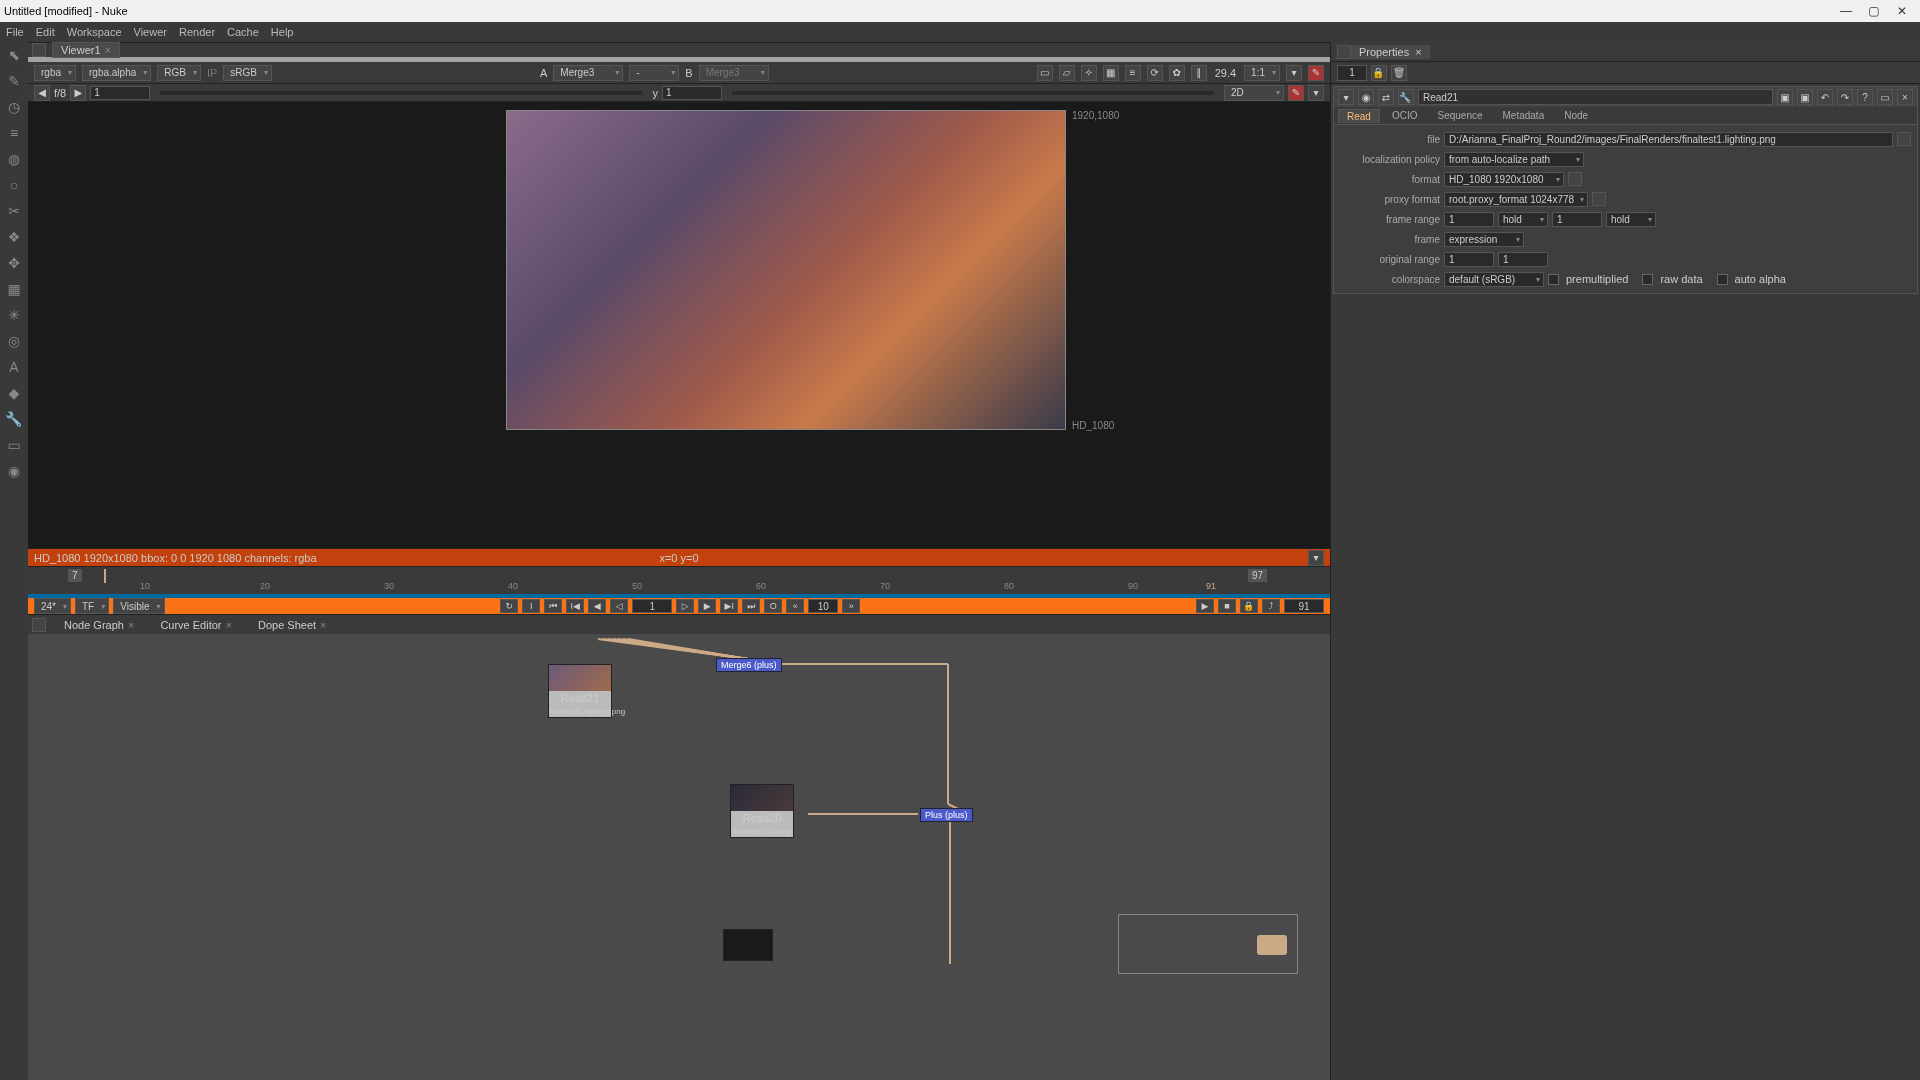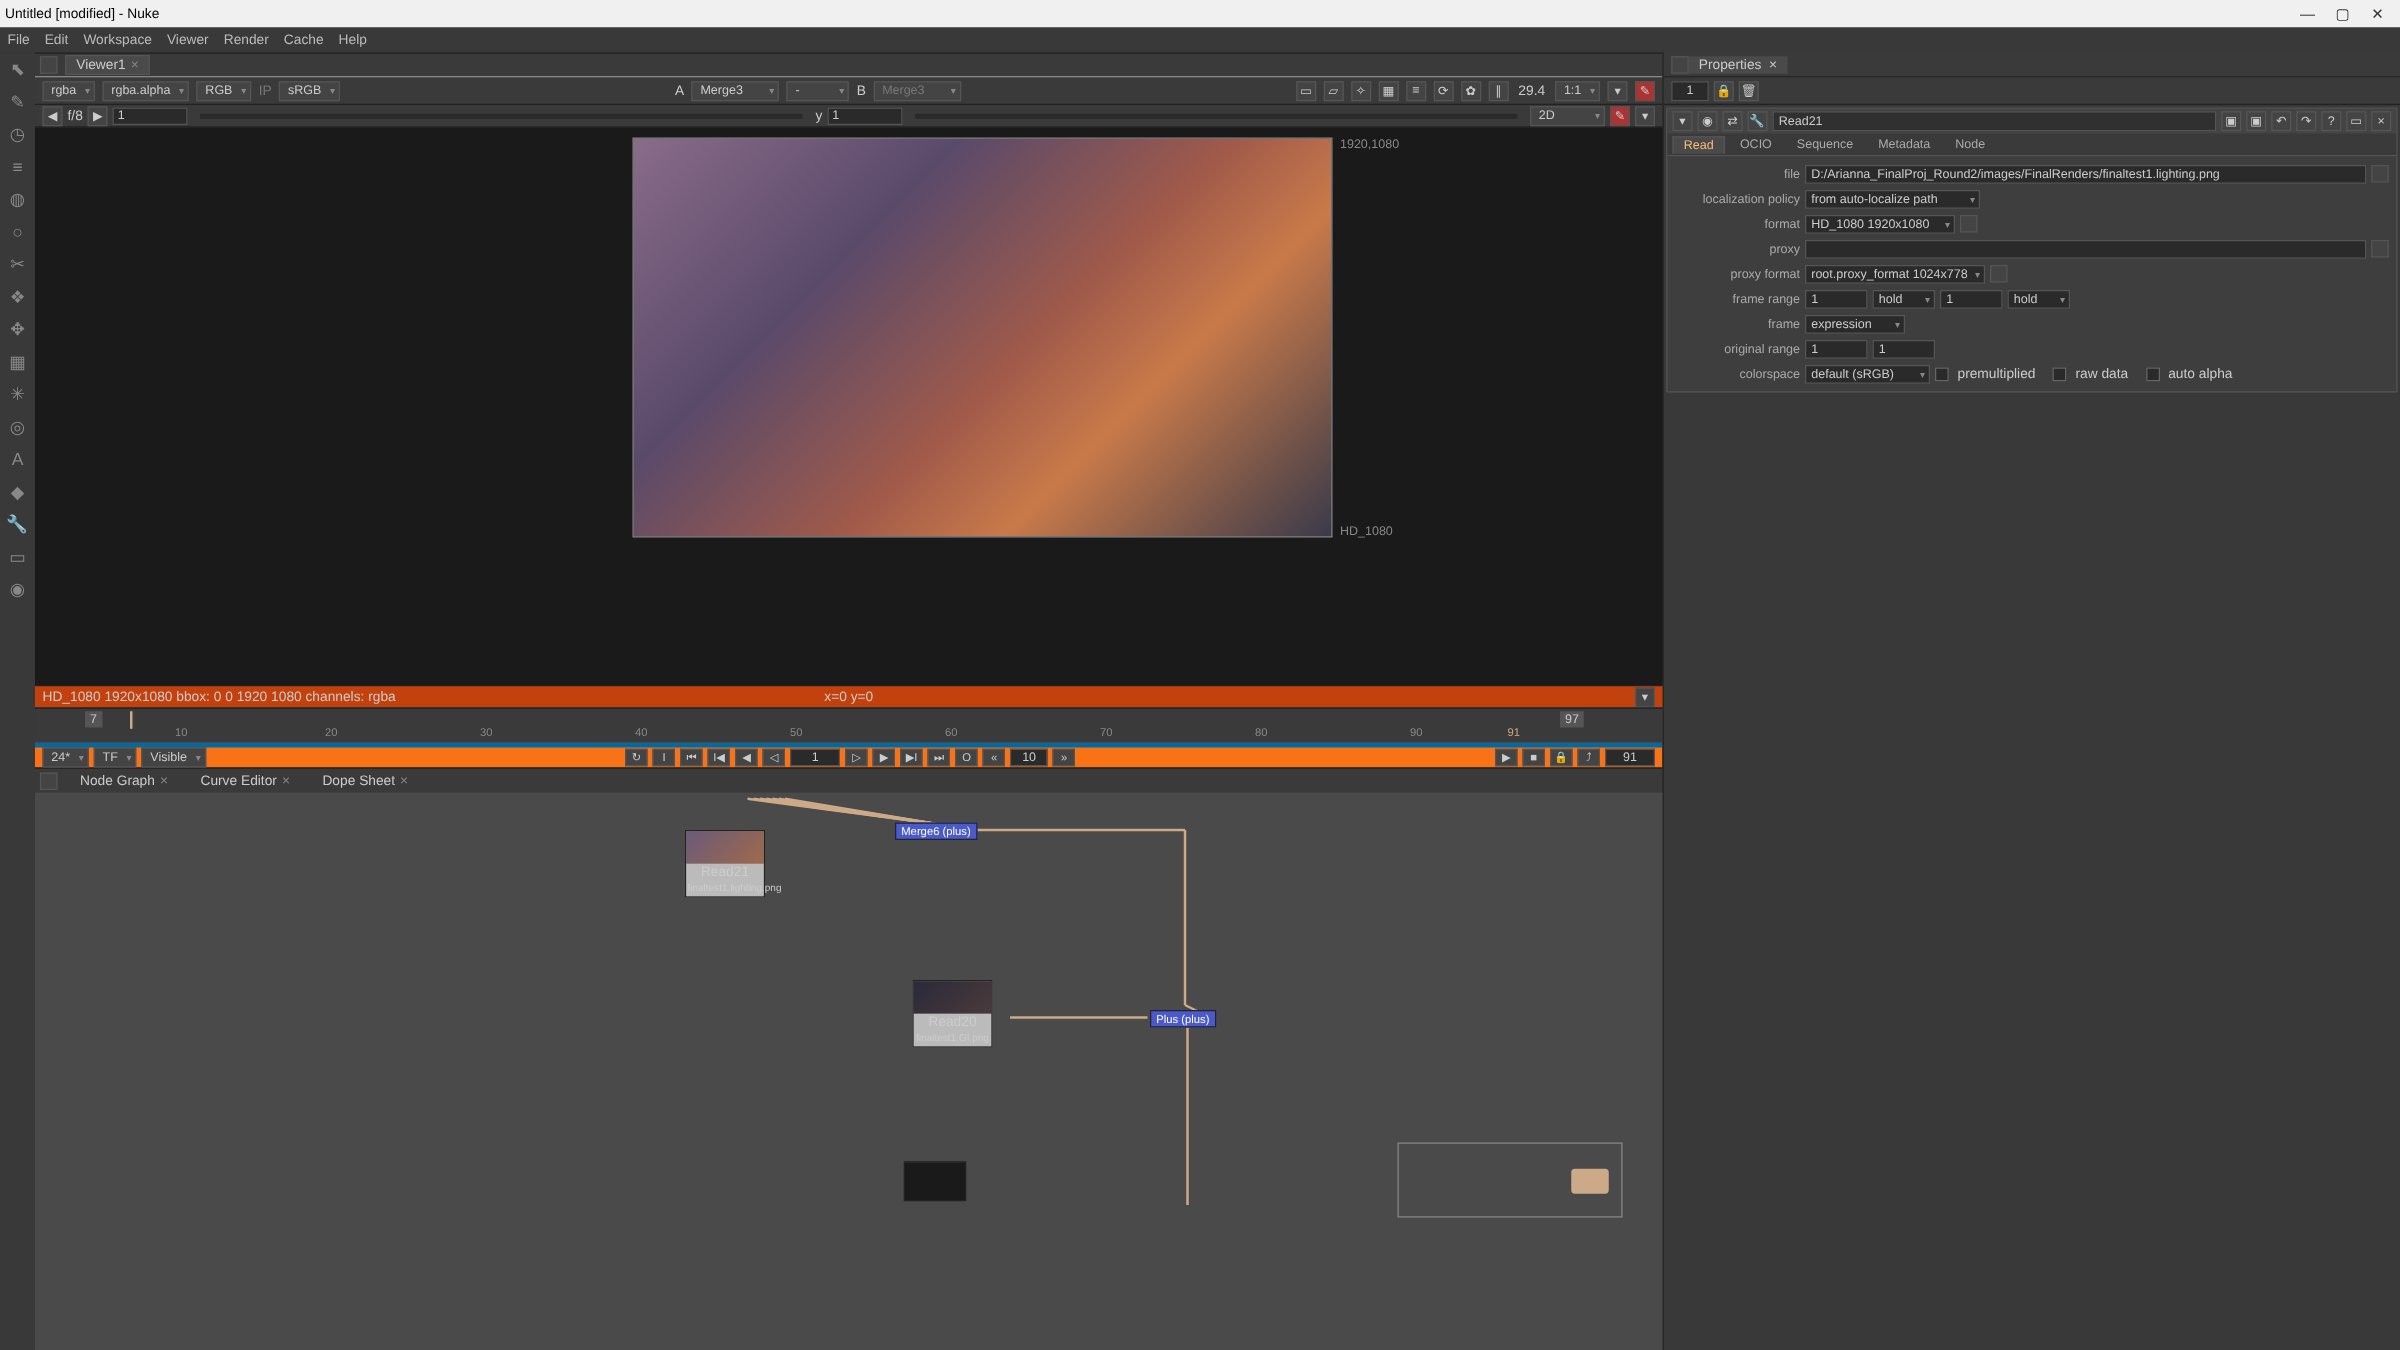--- a/index.html
+++ b/index.html
@@ -6,21 +6,21 @@
 body { background:#323232; overflow:hidden; width:1920px; height:1080px; }
 .titlebar { height:22px; background:#f0f0f0; display:flex; align-items:center; padding:0 4px; }
 .titlebar .title { color:#000; flex:1; font-size:11px; }
 .titlebar .winbtn { width:28px; height:18px; display:flex; align-items:center; justify-content:center; color:#333; font-size:12px; }
 .menubar { height:20px; background:#393939; display:flex; align-items:center; padding:0 6px; gap:12px; }
 .menubar span { color:#bbb; font-size:11px; }
 .main { display:flex; height:calc(100% - 42px); }
 .toolstrip { width:28px; background:#393939; display:flex; flex-direction:column; align-items:center; padding-top:4px; gap:8px; }
 .toolstrip .ticon { width:18px; height:18px; display:flex; align-items:center; justify-content:center; font-size:14px; color:#888; }
 .center { flex:1; display:flex; flex-direction:column; background:#323232; }
-.tabs { height:20px; background:#3a3a3a; display:flex; align-items:center; padding:0 4px; gap:6px; border-top:1px solid #222; border-bottom:1px solid #a3a3a3; }
+.tabs { height:20px; background:#3a3a3a; display:flex; align-items:center; padding:0 4px; gap:6px; border-top:1px solid #222; border-bottom:5px solid #a3a3a3; }
 .tab { background:#4a4a4a; padding:1px 8px; border:1px solid #555; font-size:11px; color:#c90; }
 .tab .x { color:#888; margin-left:4px; }
 .viewerbar { height:22px; background:#3a3a3a; display:flex; align-items:center; padding:0 6px; gap:6px; border-bottom:1px solid #222; }
 .dd { background:#444; border:1px solid #555; height:16px; padding:0 14px 0 6px; position:relative; font-size:10px; display:inline-flex; align-items:center; }
 .dd:after { content:"▾"; position:absolute; right:3px; font-size:8px; color:#888; }
 .iconbtn { width:16px; height:16px; background:#444; border:1px solid #555; display:inline-flex; align-items:center; justify-content:center; font-size:10px; }
 .viewer-sub { height:18px; background:#3a3a3a; display:flex; align-items:center; padding:0 6px; gap:4px; font-size:10px; color:#aaa; border-bottom:1px solid #222; }
 .viewer-sub input { background:#2a2a2a; border:1px solid #555; color:#ccc; height:14px; width:60px; font-size:10px; padding:0 3px; }
 .slider { flex:1; height:4px; background:#2a2a2a; margin:0 6px; position:relative; }
 .viewport { flex:1; background:#1a1a1a; position:relative; overflow:hidden; }
@@ -292,25 +292,20 @@
         <div class="proprow">
             <label>localization policy</label>
             <span class="dd" style="width:140px">from auto-localize path</span>
           </div>
         <div class="proprow">
             <label>format</label>
             <span class="dd" style="width:120px">HD_1080 1920x1080</span>
             <span class="sq"></span>
           </div>
         <div class="proprow">
-            <label>proxy</label>
-            <input class="wide" value="" style="">
-            <span class="sq"></span>
-          </div>
-        <div class="proprow">
             <label>proxy format</label>
             <span class="dd" style="width:144px">root.proxy_format 1024x778</span>
             <span class="sq"></span>
           </div>
         <div class="proprow">
             <label>frame range</label>
           <input style="width: 50px;" value="1">
           <span class="dd" style="width:50px">hold</span>
           <input style="width: 50px;" value="1">
           <span class="dd" style="width:50px">hold</span>

